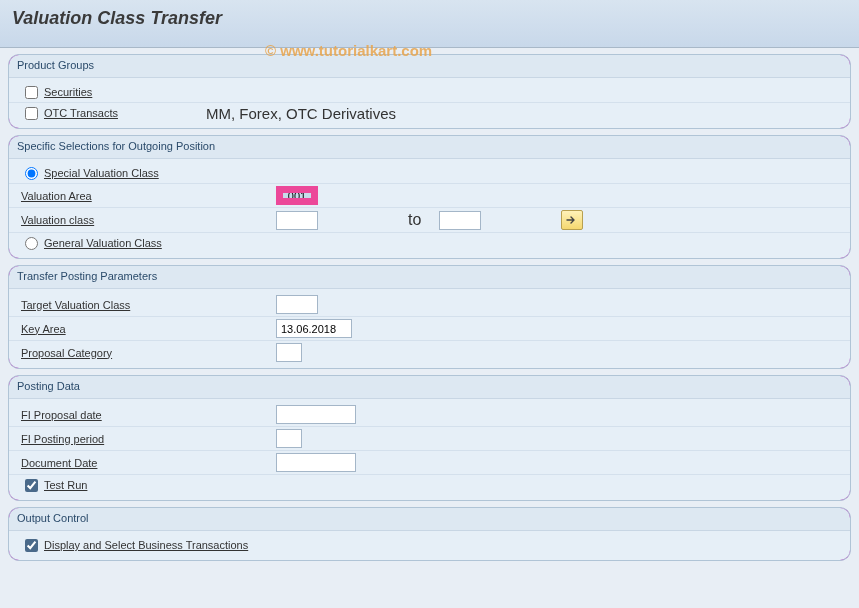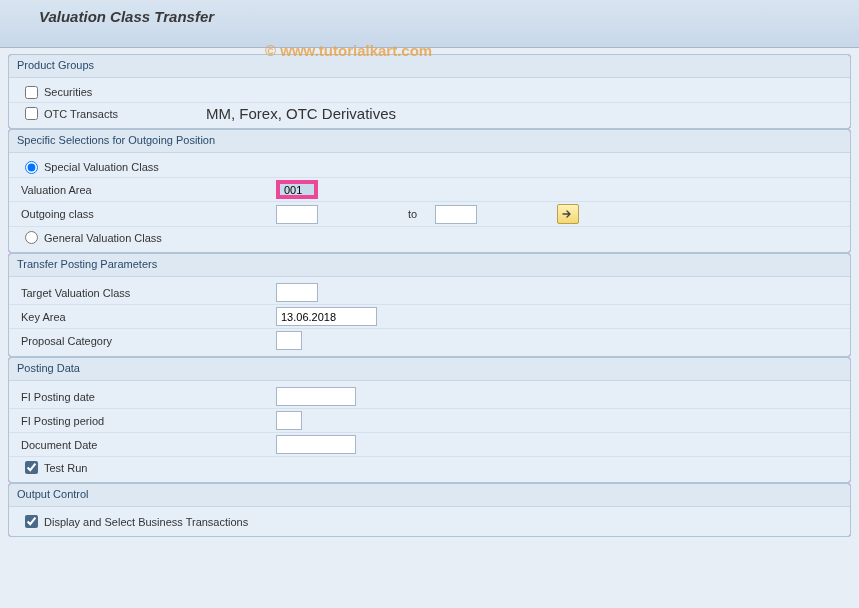--- a/index.html
+++ b/index.html
@@ -13,42 +13,41 @@
       color: #333;
     }
     .header {
       background: linear-gradient(to bottom, #d8e4f0, #c8d8ea);
       padding: 8px 12px;
       border-bottom: 1px solid #a8b8c8;
       height: 48px;
       position: relative;
     }
     .header-title {
-      font-size: 15px;
+      font-size: 18px;
       font-weight: bold;
       font-style: italic;
       color: #3a3a3a;
-      margin-left: 27px;
     }
     .watermark {
       position: absolute;
       top: 42px;
       left: 265px;
       font-size: 15px;
       font-weight: bold;
       color: #e8a54d;
       opacity: 0.85;
       pointer-events: none;
     }
     .content { padding: 6px 8px; }
     .group {
       background: #a21caf;
       border: 1px solid #b0c4d6;
-      border-radius: 3px;
-      margin-bottom: 0;
+      border-radius: 11px;
+      margin-bottom: 6px;
       overflow: hidden;
     }
     .group-title {
       font-size: 11px;
       color: #2a4a6a;
       padding: 4px 8px 6px 8px;
       background: #dde8f2;
     }
     .group-body {
       background: #e6eff7;
@@ -59,23 +58,24 @@
       display: flex;
       align-items: center;
       padding: 2px 12px;
       min-height: 21px;
       border-bottom: 1px solid #d4e0ec;
     }
     .row:last-child { border-bottom: none; }
     .row-label {
       width: 255px;
       display: flex;
-      align-items: center;
+      align-items: flex-start;
       color: #333;
       font-size: 11px;
+      text-decoration: underline;
     }
     .row-label-indent { padding-left: 4px; }
     .row-desc { color: #333; font-size: 15px; padding-left: 40px; }
     input[type="checkbox"] {
       width: 13px; height: 13px; margin-right: 6px;
       accent-color: #4a6a8a;
     }
     input[type="radio"] {
       width: 13px; height: 13px; margin-right: 6px;
     }
@@ -83,23 +83,23 @@
       height: 19px;
       border: 1px solid #a4b6c8;
       background: #ffffff;
       font-size: 11px;
       padding: 1px 4px;
       font-family: Arial, sans-serif;
     }
     .txt-xs { width: 26px; }
     .txt-sm { width: 42px; }
     .txt-md { width: 80px; }
-    .txt-date { width: 101px; }
-    .highlight { background: #c7dcea; border: 4px solid #ec4899; }
-    .to-label { margin: 0 18px 0 90px; color: #333; font-size: 11px; }
+    .txt-date { width: 76px; }
+    .highlight { background: #c7dcea; border: 7px solid #ec4899; text-align: center; }
+    .to-label { margin: 0 18px 0 90px; color: #333; font-size: 16px; }
     .multi-btn {
       width: 22px; height: 20px;
       border: 1px solid #b8a050;
       background: linear-gradient(to bottom, #fff2b8, #f5d870);
       border-radius: 2px;
       margin-left: 80px;
       display: inline-flex;
       align-items: center;
       justify-content: center;
       cursor: pointer;
@@ -142,21 +142,21 @@
         <div class="row-label row-label-indent">
           <input type="radio" name="valclass" checked="" style="">
           <span>Special Valuation Class</span>
         </div>
       </div>
       <div class="row">
         <div class="row-label">Valuation Area</div>
         <input type="text" class="txt txt-sm highlight" value="001" style="">
       </div>
       <div class="row">
-        <div class="row-label">Outgoing class</div>
+        <div class="row-label">Valuation class</div>
         <input type="text" class="txt txt-sm" style="">
         <span class="to-label">to</span>
         <input type="text" class="txt txt-sm" style="">
         <span class="multi-btn">
           <svg viewBox="0 0 12 10">
             <path d="M1 5 L7 5 M5 2 L8 5 L5 8" stroke="#444" stroke-width="1.4" fill="none" stroke-linecap="round" stroke-linejoin="round"></path>
           </svg>
         </span>
       </div>
       <div class="row">
@@ -183,21 +183,21 @@
         <div class="row-label">Proposal Category</div>
         <input type="text" class="txt txt-xs" style="">
       </div>
     </div>
   </div>
 
   <div class="group">
     <div class="group-title">Posting Data</div>
     <div class="group-body">
       <div class="row">
-        <div class="row-label">FI Posting date</div>
+        <div class="row-label">FI Proposal date</div>
         <input type="text" class="txt txt-md" style="">
       </div>
       <div class="row">
         <div class="row-label">FI Posting period</div>
         <input type="text" class="txt txt-xs" style="">
       </div>
       <div class="row">
         <div class="row-label">Document Date</div>
         <input type="text" class="txt txt-md" style="">
       </div>

